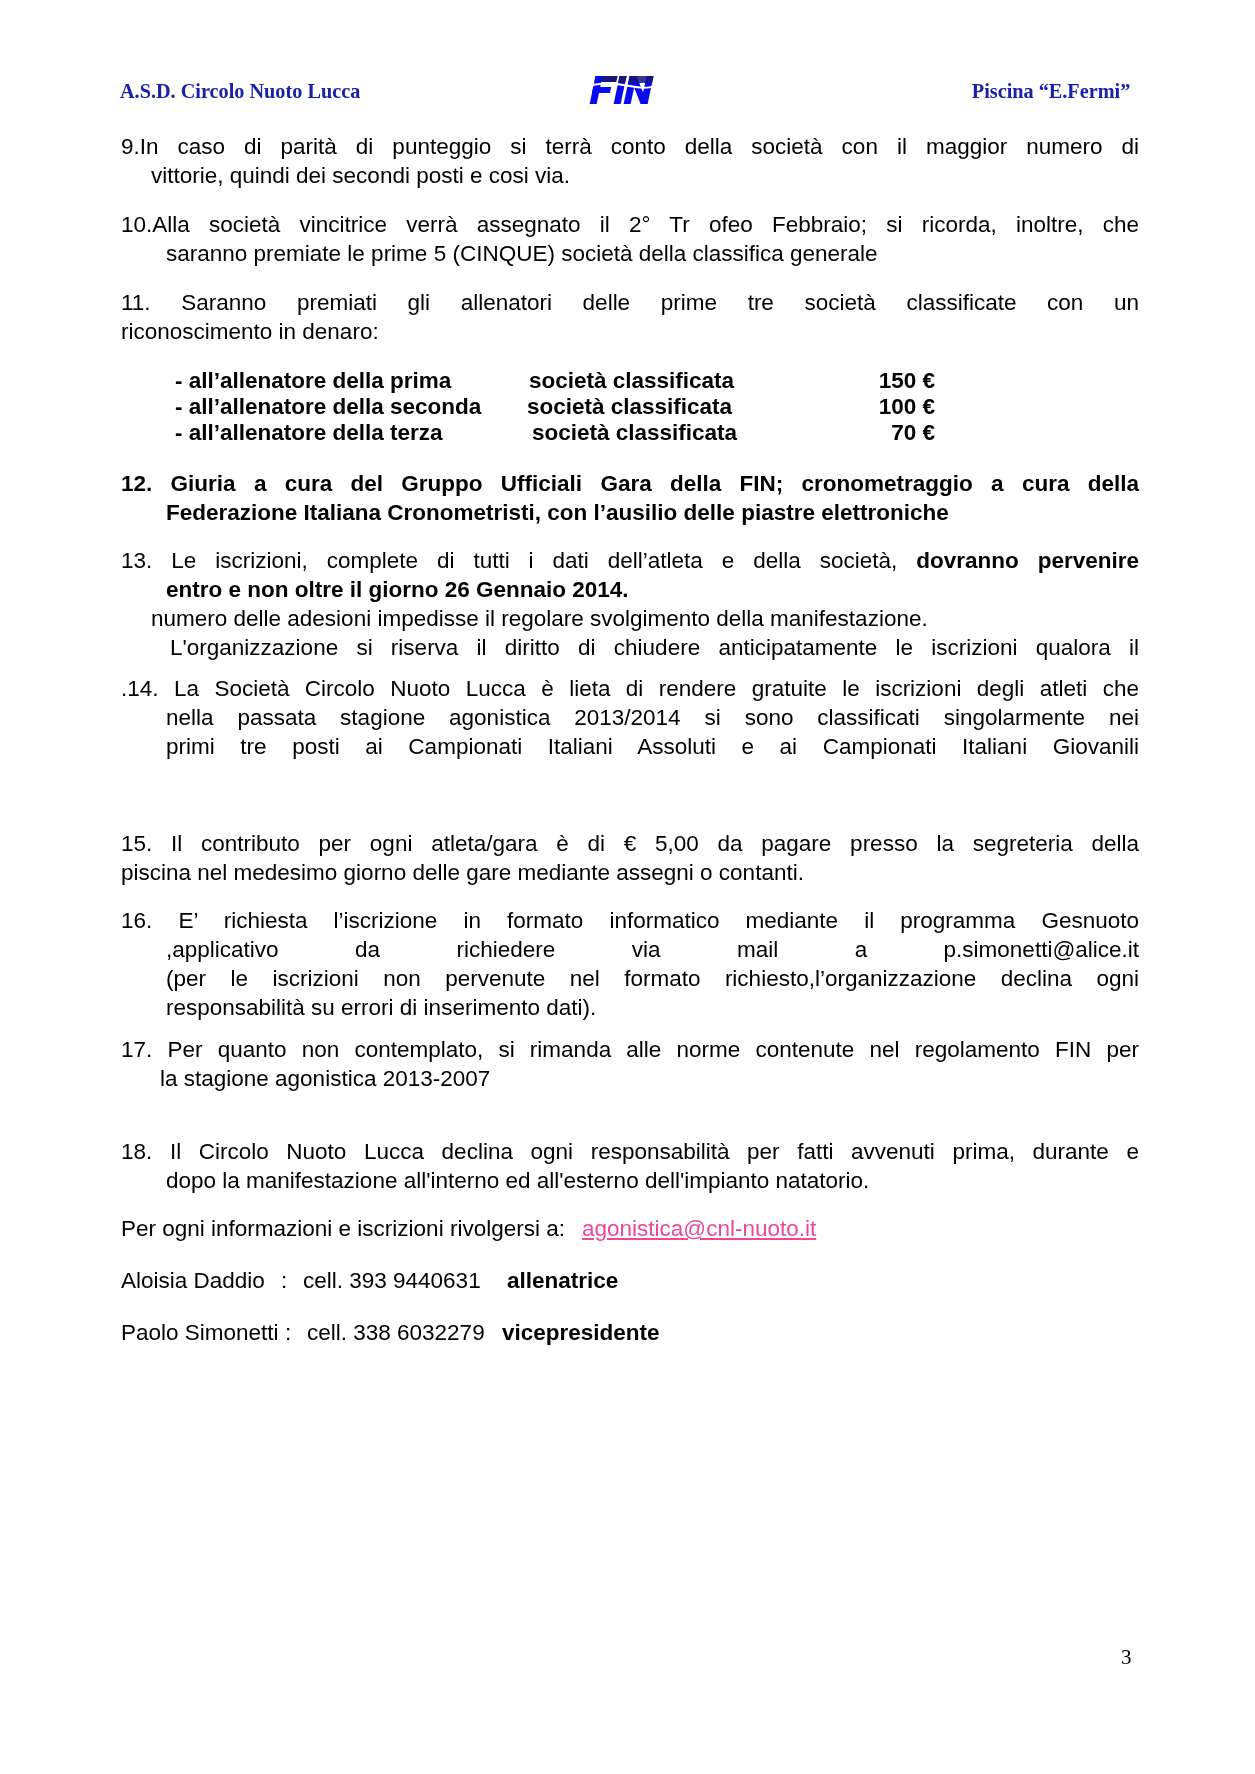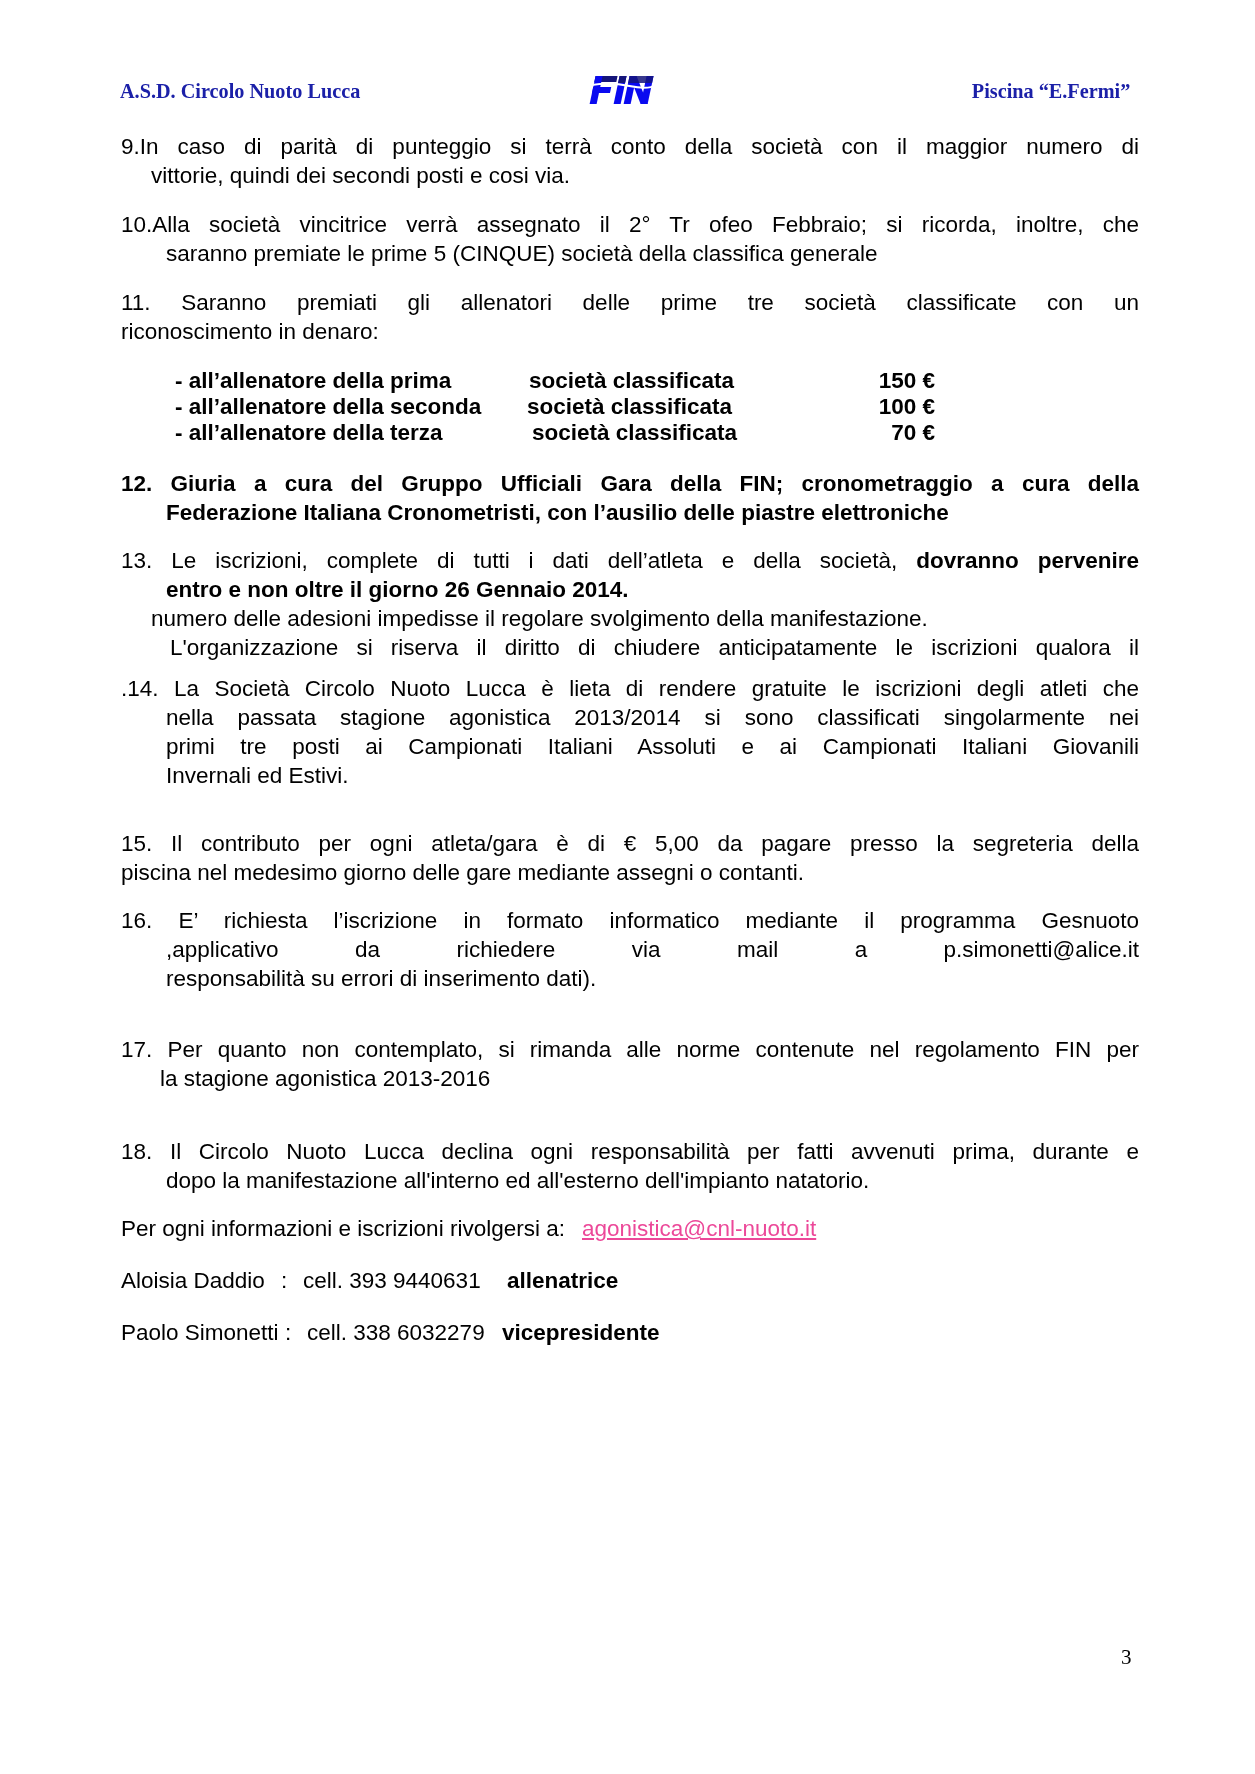--- a/index.html
+++ b/index.html
@@ -107,37 +107,37 @@
     <div class="line justify"><span>13.  Le iscrizioni, complete di tutti i dati dell’atleta e della società, </span><span class="bold">dovranno pervenire</span></div>
     <div class="line ind2 bold">entro e non oltre il giorno  26 Gennaio 2014.</div>
     <div class="line ind1">numero delle adesioni impedisse il regolare svolgimento della manifestazione.</div>
     <div class="line justify" style="padding-left:49px;">L'organizzazione si riserva il diritto di chiudere anticipatamente le iscrizioni qualora il</div>
   </div>
 
   <div class="para body-text" style="top:674px;">
     <div class="line justify">.14. La Società Circolo Nuoto Lucca è lieta di rendere gratuite le iscrizioni degli atleti che</div>
     <div class="line justify ind2">nella passata stagione agonistica 2013/2014 si sono classificati singolarmente nei</div>
     <div class="line justify ind2">primi tre posti  ai Campionati Italiani Assoluti e ai Campionati Italiani Giovanili</div>
-    <div class="line ind2">Invernali ed Estivi.</div>
   </div>
 
   <div class="para body-text" style="top:829px;">
     <div class="line justify">15.  Il contributo per ogni atleta/gara è di € 5,00 da pagare presso la segreteria della</div>
     <div class="line">piscina nel medesimo giorno delle gare mediante assegni o contanti.</div>
   </div>
 
   <div class="para body-text" style="top:906px;">
     <div class="line justify">16.  E’ richiesta  l’iscrizione in formato informatico mediante il programma Gesnuoto</div>
     <div class="line justify ind2">,applicativo da richiedere via mail a p.simonetti@alice.it</div>
+    <div class="line justify ind2">(per le iscrizioni non pervenute nel formato richiesto,l’organizzazione declina ogni</div>
     <div class="line ind2">responsabilità su errori di inserimento dati).</div>
   </div>
 
   <div class="para body-text" style="top:1035px;">
     <div class="line justify">17. Per quanto non contemplato, si rimanda alle norme contenute nel regolamento FIN per</div>
-    <div class="line" style="padding-left:39px;">la stagione agonistica 2013-2016</div>
+    <div class="line" style="padding-left:39px;">la stagione agonistica 2013-2007</div>
   </div>
 
   <div class="para body-text" style="top:1137px;">
     <div class="line justify">18. Il Circolo Nuoto Lucca declina ogni responsabilità per fatti avvenuti prima, durante e</div>
     <div class="line ind2">dopo la manifestazione all'interno ed all'esterno dell'impianto natatorio.</div>
   </div>
 
   <div class="contact-row body-text" style="top:1214px; width:900px;">
     <span style="left:0;">Per ogni informazioni e iscrizioni rivolgersi a:</span>
     <a class="email" style="position:absolute; left:461px;">agonistica@cnl-nuoto.it</a>

